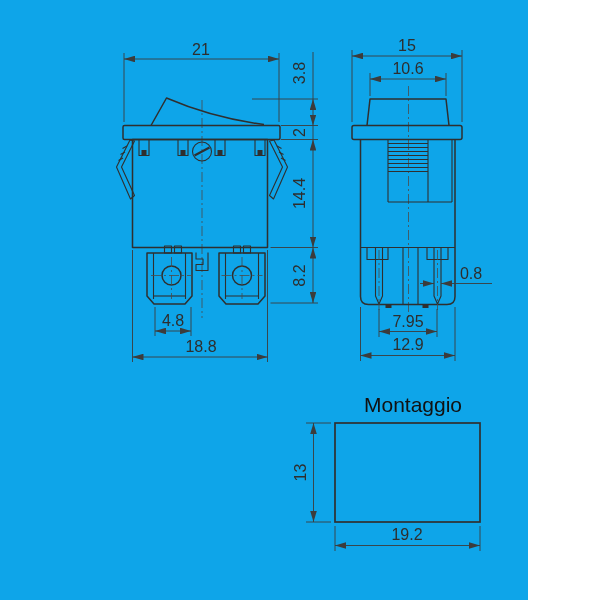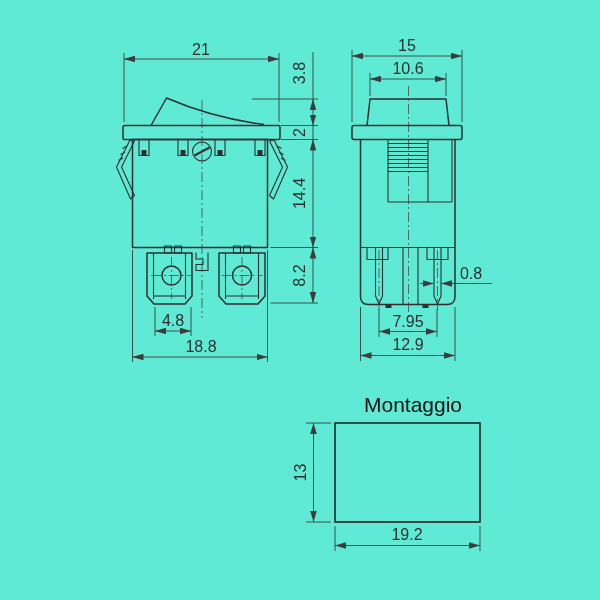--- a/index.html
+++ b/index.html
@@ -1,16 +1,16 @@
 <!DOCTYPE html>
 <html><head>
 <meta charset="utf-8">
 <style>
   html,body{margin:0;padding:0;background:#ffffff;}
-  .canvas{position:relative;width:600px;height:600px;background:#5eead4;overflow:hidden;}
+  .canvas{position:relative;width:528px;height:600px;background:#0ea5e9;overflow:hidden;}
   svg{display:block;}
   
   .ol{stroke:#2f2f2f;stroke-width:1.5;fill:none;stroke-linejoin:round;}
   .ol2{stroke:#2f2f2f;stroke-width:1.1;fill:none;stroke-linejoin:round;}
   .fillk{fill:#2f2f2f;stroke:none;}
   
   .dl{stroke:#3c3c3c;stroke-width:0.9;fill:none;}
   
   .cl{stroke:#4a4a4a;stroke-width:0.8;fill:none;stroke-dasharray:10 3 2 3;}
   text{font-family:"Liberation Sans","DejaVu Sans",sans-serif;fill:#2e2e2e;}

